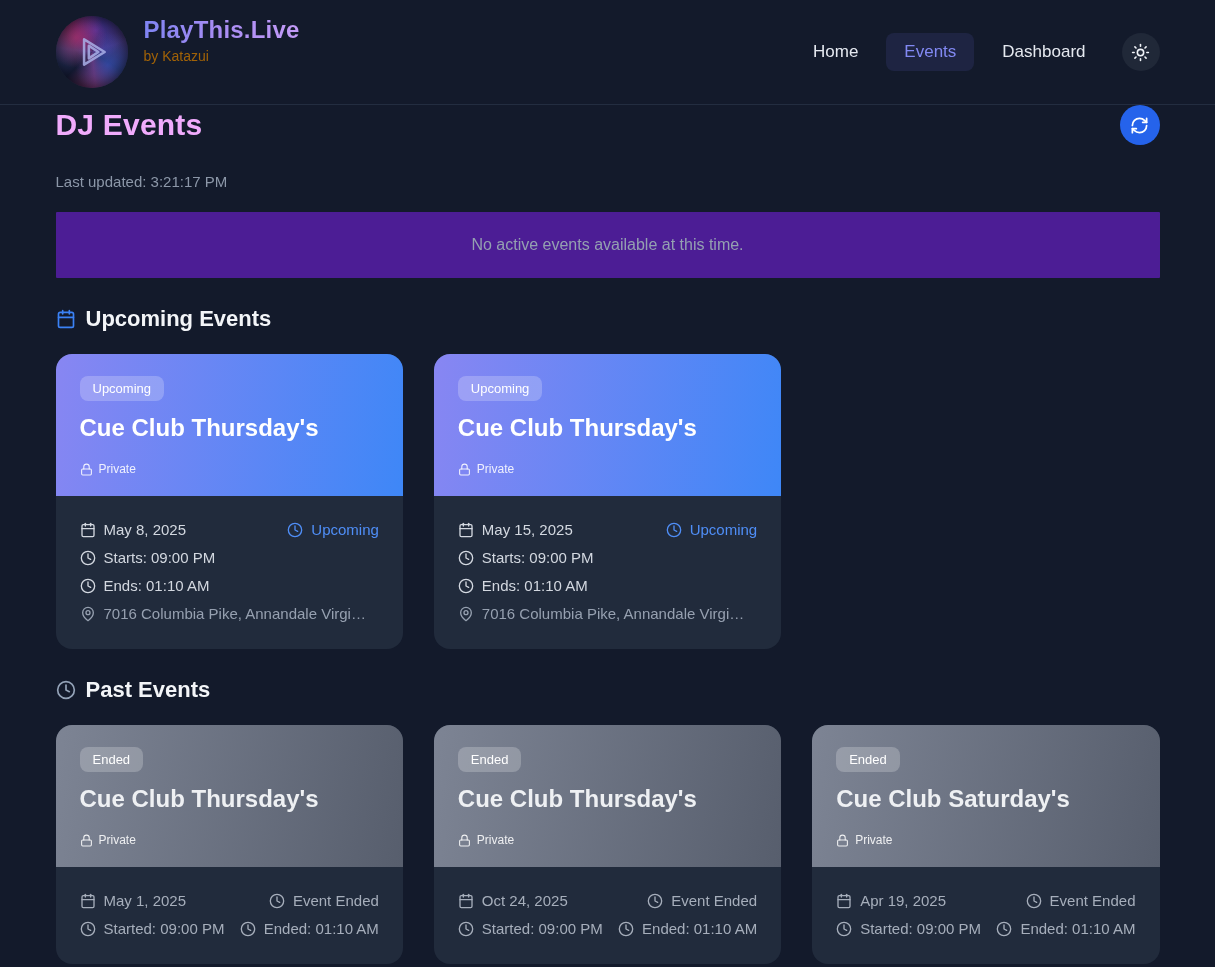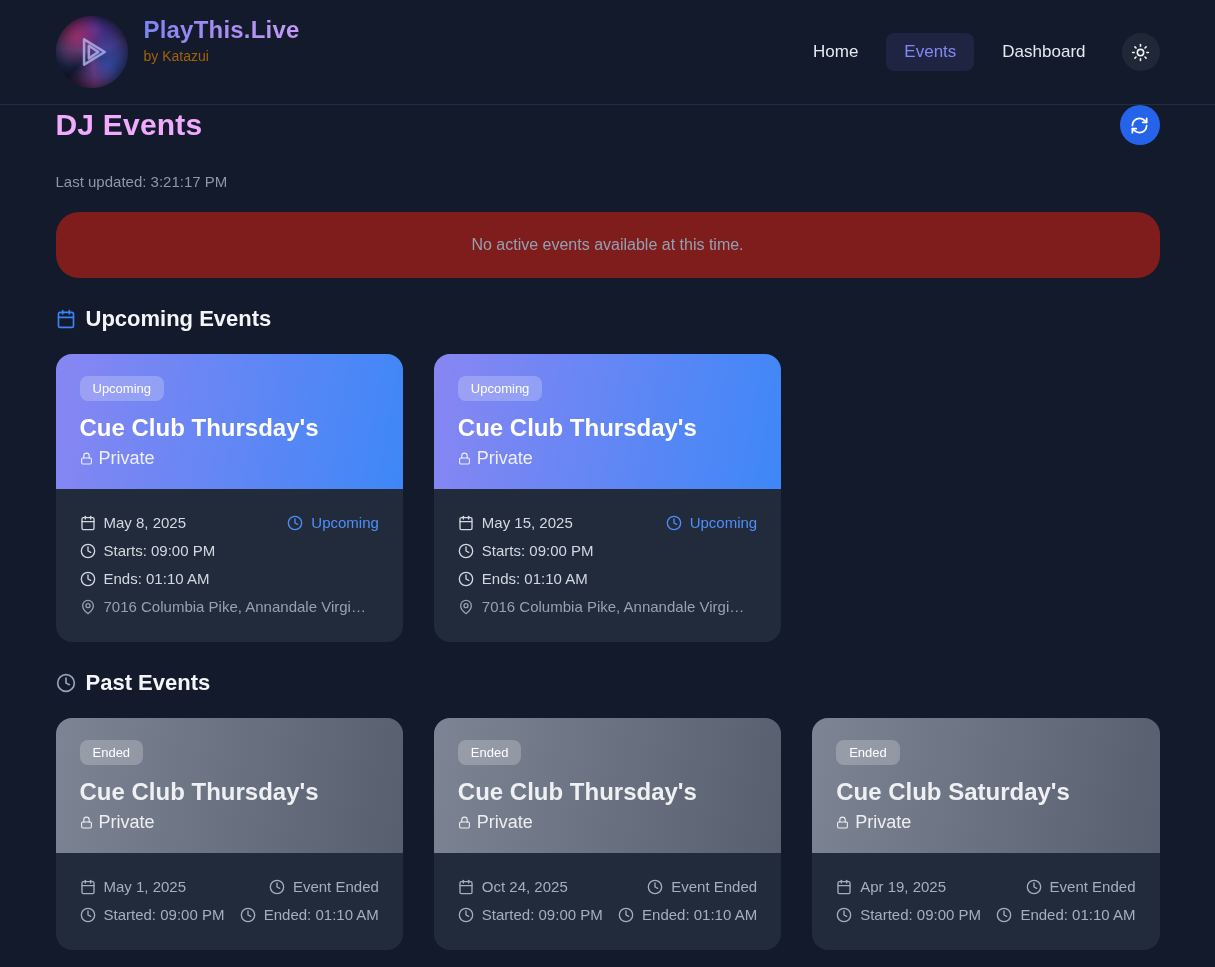--- a/index.html
+++ b/index.html
@@ -66,21 +66,21 @@
   .section-head {
     display: flex; align-items: center; gap: 10px; margin-top: 28px;
   }
   .section-head svg { width: 20px; height: 20px; }
   .section-title { font-size: 22px; font-weight: bold; color: #f3f5f8; }
   .icon-green { color: #22c55e; }
   .icon-blue  { color: #3b82f6; }
   .icon-gray  { color: #94a3b8; }
 
   .empty-card {
-    margin-top: 22px; background: #7f1d1d; border-radius: 23px;
+    margin-top: 22px; background: #4c1d95; border-radius: 1px;
     padding: 24px; text-align: center; font-size: 16px; color: #94a0b1;
   }
 
   .grid {
     margin-top: 22px;
     display: grid; grid-template-columns: repeat(3, 1fr); gap: 31px;
   }
 
   
   .event-card {
@@ -90,22 +90,22 @@
   .card-header { padding: 22px 24px 20px; }
   .grad-upcoming { background: linear-gradient(100deg, #8886f2 0%, #3e87f7 100%); }
   .grad-past     { background: linear-gradient(100deg, #7d8494 0%, #575e6d 100%); }
   .badge {
     display: inline-block; font-size: 13px; color: #ffffff;
     background: rgba(255,255,255,.22); padding: 5px 13px; border-radius: 8px;
   }
   .card-title { margin-top: 13px; font-size: 24px; font-weight: bold; color: #ffffff; }
   .grad-past .card-title { color: #eef0f3; }
   .visibility {
-    margin-top: 6px; display: flex; align-items: center; gap: 6px;
-    font-size: 18px; color: rgba(255,255,255,.88);
+    margin-top: 20px; display: flex; align-items: center; gap: 6px;
+    font-size: 12px; color: rgba(255,255,255,.88);
   }
   .visibility svg { width: 13px; height: 13px; }
 
   .card-body {
     padding: 22px 24px 24px; display: flex; flex-direction: column; gap: 5px;
     font-size: 15px;
   }
   .row { display: flex; align-items: center; line-height: 23px; }
   .row.split { justify-content: space-between; }
   .with-icon { display: inline-flex; align-items: center; gap: 8px; min-width: 0; }

